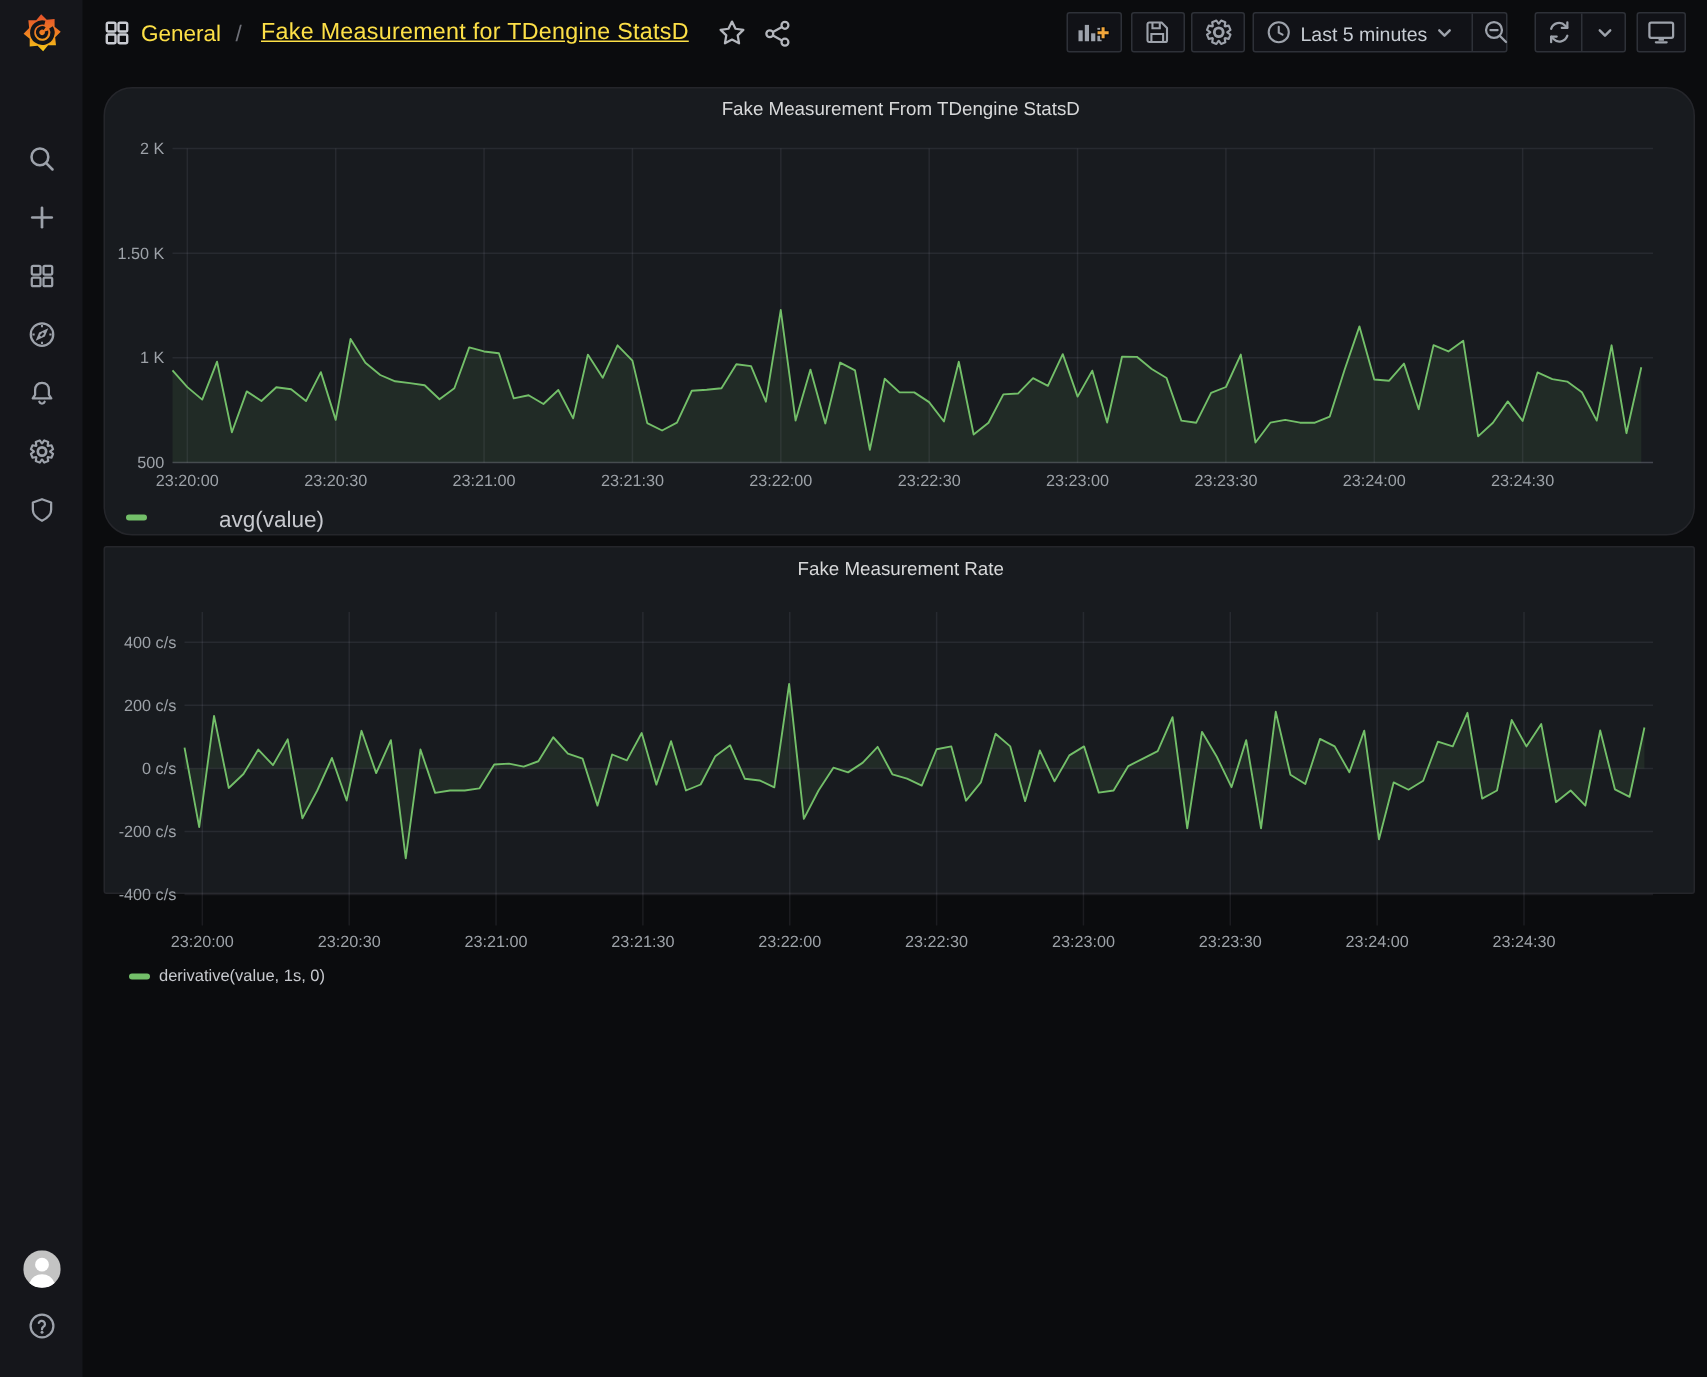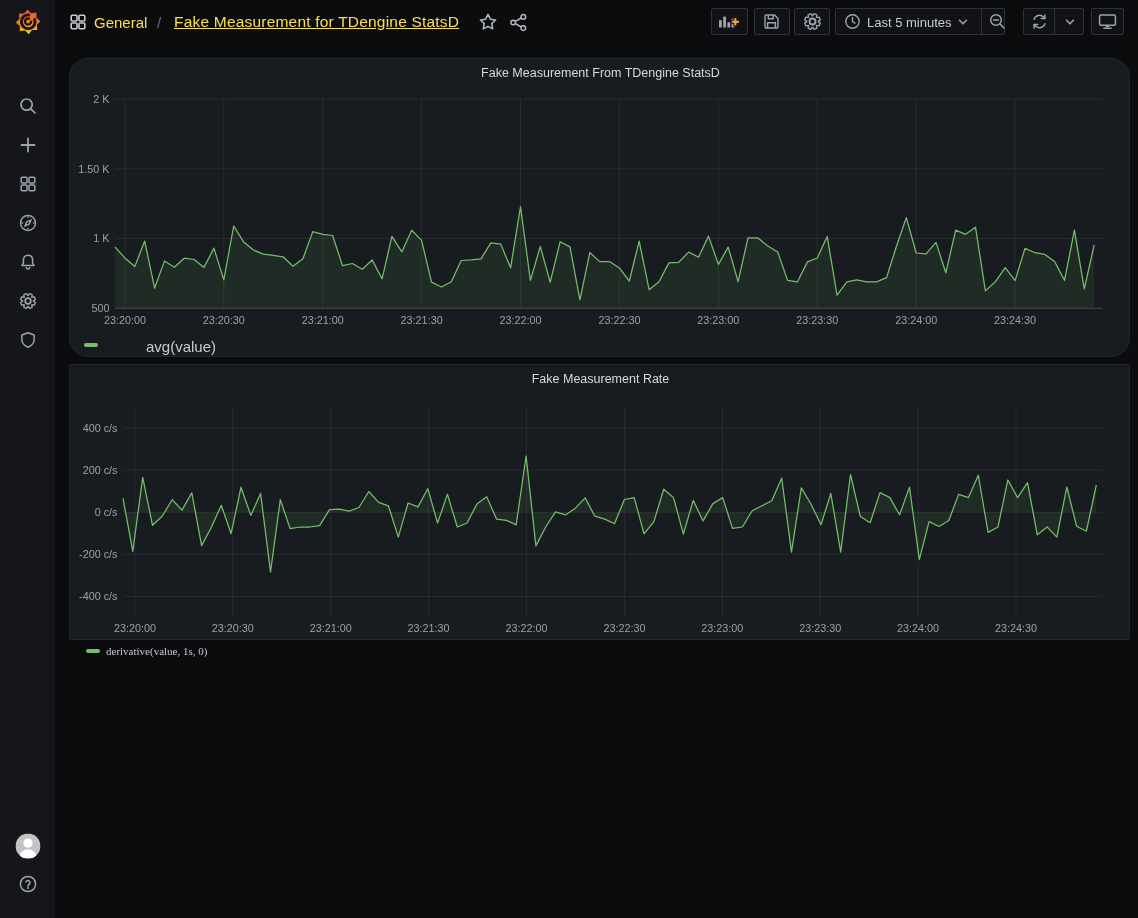--- a/index.html
+++ b/index.html
@@ -222,21 +222,21 @@
 <text x="846.18" y="265.3" text-anchor="middle" font-size="10.8" fill="#9da2a8">23:24:00</text>
 <line x1="945.09" y1="40.0" x2="945.09" y2="249.3" stroke="rgba(204,204,220,0.09)" stroke-width="1"></line>
 <text x="945.09" y="265.3" text-anchor="middle" font-size="10.8" fill="#9da2a8">23:24:30</text>
 <line x1="45.0" y1="249.3" x2="1032.0" y2="249.3" stroke="rgba(204,204,220,0.18)" stroke-width="1"></line>
 <polygon points="45.0,187.9 54.9,199.1 64.8,207.4 74.7,182.1 84.6,229.2 94.5,201.9 104.3,208.3 114.2,199.2 124.1,200.5 134.0,208.4 143.9,189.1 153.8,220.9 163.7,167.0 173.6,182.9 183.5,191.0 193.4,195.2 203.3,196.4 213.1,197.8 223.0,207.2 232.9,199.8 242.8,172.6 252.7,175.3 262.6,176.5 272.5,206.6 282.4,204.5 292.3,210.3 302.2,201.0 312.1,219.9 321.9,177.4 331.8,192.9 341.7,171.2 351.6,181.4 361.5,223.1 371.4,228.0 381.3,222.8 391.2,201.5 401.1,200.8 411.0,199.8 420.9,183.8 430.7,185.1 440.6,208.8 450.5,147.7 460.4,221.4 470.3,187.4 480.2,223.3 490.1,182.7 500.0,187.9 509.9,240.9 519.8,193.5 529.7,202.6 539.5,202.6 549.4,209.1 559.3,222.0 569.2,182.2 579.1,230.7 589.0,222.8 598.9,203.9 608.8,203.3 618.7,193.1 628.6,198.2 638.5,177.1 648.4,205.4 658.2,188.1 668.1,222.7 678.0,178.8 687.9,178.9 697.8,187.0 707.7,193.0 717.6,221.4 727.5,222.8 737.4,202.9 747.3,199.0 757.2,177.4 767.0,236.0 776.9,222.8 786.8,220.9 796.7,222.8 806.6,222.8 816.5,218.7 826.4,187.5 836.3,158.6 846.2,194.0 856.1,194.8 866.0,183.4 875.8,213.8 885.7,171.1 895.6,175.3 905.5,168.2 915.4,231.9 925.3,222.8 935.2,208.6 945.1,221.6 955.0,189.3 964.9,193.7 974.8,195.4 984.6,202.5 994.5,221.4 1004.4,171.2 1014.3,229.8 1024.2,185.8 1024.2,249.3 45.0,249.3" fill="rgba(115,191,105,0.10)"></polygon>
 <polyline points="45.0,187.9 54.9,199.1 64.8,207.4 74.7,182.1 84.6,229.2 94.5,201.9 104.3,208.3 114.2,199.2 124.1,200.5 134.0,208.4 143.9,189.1 153.8,220.9 163.7,167.0 173.6,182.9 183.5,191.0 193.4,195.2 203.3,196.4 213.1,197.8 223.0,207.2 232.9,199.8 242.8,172.6 252.7,175.3 262.6,176.5 272.5,206.6 282.4,204.5 292.3,210.3 302.2,201.0 312.1,219.9 321.9,177.4 331.8,192.9 341.7,171.2 351.6,181.4 361.5,223.1 371.4,228.0 381.3,222.8 391.2,201.5 401.1,200.8 411.0,199.8 420.9,183.8 430.7,185.1 440.6,208.8 450.5,147.7 460.4,221.4 470.3,187.4 480.2,223.3 490.1,182.7 500.0,187.9 509.9,240.9 519.8,193.5 529.7,202.6 539.5,202.6 549.4,209.1 559.3,222.0 569.2,182.2 579.1,230.7 589.0,222.8 598.9,203.9 608.8,203.3 618.7,193.1 628.6,198.2 638.5,177.1 648.4,205.4 658.2,188.1 668.1,222.7 678.0,178.8 687.9,178.9 697.8,187.0 707.7,193.0 717.6,221.4 727.5,222.8 737.4,202.9 747.3,199.0 757.2,177.4 767.0,236.0 776.9,222.8 786.8,220.9 796.7,222.8 806.6,222.8 816.5,218.7 826.4,187.5 836.3,158.6 846.2,194.0 856.1,194.8 866.0,183.4 875.8,213.8 885.7,171.1 895.6,175.3 905.5,168.2 915.4,231.9 925.3,222.8 935.2,208.6 945.1,221.6 955.0,189.3 964.9,193.7 974.8,195.4 984.6,202.5 994.5,221.4 1004.4,171.2 1014.3,229.8 1024.2,185.8" fill="none" stroke="#73bf69" stroke-width="1.25" stroke-linejoin="round"></polyline>
 </svg>
   <div class="abs" style="left:14px; top:283.5px; width:14px; height:4px; border-radius:2px; background:#73bf69;"></div>
   <div class="abs" style="left:36px; top:279px; color:#c7c9ce; font-size:15px;margin-left:40px;">avg(value)</div>
 </div>
-<div class="panel" style="top:364px; height:276px;text-align:right;">
+<div class="panel" style="top:364px; height:232px;text-align:right;">
     <svg width="1061" height="300" viewBox="0 0 1061 300" font-family="Liberation Sans, sans-serif">
 <text x="530.5" y="18" text-anchor="middle" font-size="12.5" font-weight="500" fill="#d8d9da">Fake Measurement Rate</text>
 <line x1="53.0" y1="63.10" x2="1032.0" y2="63.10" stroke="rgba(204,204,220,0.09)" stroke-width="1"></line>
 <text x="47.5" y="66.90" text-anchor="end" font-size="10.8" fill="#9da2a8">400 c/s</text>
 <line x1="53.0" y1="105.20" x2="1032.0" y2="105.20" stroke="rgba(204,204,220,0.09)" stroke-width="1"></line>
 <text x="47.5" y="109.00" text-anchor="end" font-size="10.8" fill="#9da2a8">200 c/s</text>
 <line x1="53.0" y1="147.30" x2="1032.0" y2="147.30" stroke="rgba(204,204,220,0.09)" stroke-width="1"></line>
 <text x="47.5" y="151.10" text-anchor="end" font-size="10.8" fill="#9da2a8">0 c/s</text>
 <line x1="53.0" y1="189.30" x2="1032.0" y2="189.30" stroke="rgba(204,204,220,0.09)" stroke-width="1"></line>
 <text x="47.5" y="193.10" text-anchor="end" font-size="10.8" fill="#9da2a8">-200 c/s</text>
@@ -259,13 +259,13 @@
 <line x1="750.20" y1="43.0" x2="750.20" y2="252.0" stroke="rgba(204,204,220,0.09)" stroke-width="1"></line>
 <text x="750.20" y="266.5" text-anchor="middle" font-size="10.8" fill="#9da2a8">23:23:30</text>
 <line x1="848.10" y1="43.0" x2="848.10" y2="252.0" stroke="rgba(204,204,220,0.09)" stroke-width="1"></line>
 <text x="848.10" y="266.5" text-anchor="middle" font-size="10.8" fill="#9da2a8">23:24:00</text>
 <line x1="946.00" y1="43.0" x2="946.00" y2="252.0" stroke="rgba(204,204,220,0.09)" stroke-width="1"></line>
 <text x="946.00" y="266.5" text-anchor="middle" font-size="10.8" fill="#9da2a8">23:24:30</text>
 <polygon points="53.0,133.4 62.8,186.4 72.7,112.3 82.5,160.3 92.3,151.0 102.2,134.7 112.0,145.1 121.8,127.9 131.6,180.6 141.5,162.0 151.3,140.3 161.1,168.7 171.0,122.2 180.8,150.4 190.6,128.4 200.5,207.2 210.3,134.7 220.1,163.6 230.0,162.0 239.8,162.0 249.6,160.6 259.5,144.7 269.3,144.1 279.1,146.1 288.9,142.5 298.8,126.5 308.6,137.4 318.4,140.8 328.3,172.1 338.1,138.0 347.9,141.9 357.8,123.7 367.6,158.1 377.4,129.1 387.3,162.0 397.1,158.0 406.9,139.1 416.7,131.8 426.6,154.2 436.4,155.3 446.2,159.9 456.1,91.0 465.9,180.9 475.7,162.0 485.6,146.8 495.4,149.9 505.2,143.4 515.1,132.9 524.9,151.2 534.7,154.1 544.5,158.7 554.4,134.5 564.2,132.6 574.0,168.8 583.9,156.6 593.7,124.2 603.5,132.6 613.4,169.1 623.2,135.3 633.0,155.9 642.9,138.6 652.7,132.6 662.5,163.4 672.4,162.0 682.2,145.7 692.0,140.7 701.8,135.8 711.7,113.1 721.5,187.2 731.3,122.9 741.2,139.5 751.0,159.8 760.8,128.4 770.7,187.2 780.5,109.5 790.3,151.5 800.2,157.7 810.0,127.6 819.8,132.6 829.6,149.8 839.5,122.1 849.3,194.6 859.1,156.6 869.0,161.5 878.8,155.5 888.6,129.4 898.5,132.6 908.3,110.2 918.1,167.4 928.0,162.0 937.8,115.0 947.6,132.6 957.5,117.7 967.3,169.8 977.1,162.0 986.9,172.1 996.8,122.0 1006.6,161.2 1016.4,166.2 1026.3,120.0 1026.3,147.3 53.0,147.3" fill="rgba(115,191,105,0.10)"></polygon>
 <polyline points="53.0,133.4 62.8,186.4 72.7,112.3 82.5,160.3 92.3,151.0 102.2,134.7 112.0,145.1 121.8,127.9 131.6,180.6 141.5,162.0 151.3,140.3 161.1,168.7 171.0,122.2 180.8,150.4 190.6,128.4 200.5,207.2 210.3,134.7 220.1,163.6 230.0,162.0 239.8,162.0 249.6,160.6 259.5,144.7 269.3,144.1 279.1,146.1 288.9,142.5 298.8,126.5 308.6,137.4 318.4,140.8 328.3,172.1 338.1,138.0 347.9,141.9 357.8,123.7 367.6,158.1 377.4,129.1 387.3,162.0 397.1,158.0 406.9,139.1 416.7,131.8 426.6,154.2 436.4,155.3 446.2,159.9 456.1,91.0 465.9,180.9 475.7,162.0 485.6,146.8 495.4,149.9 505.2,143.4 515.1,132.9 524.9,151.2 534.7,154.1 544.5,158.7 554.4,134.5 564.2,132.6 574.0,168.8 583.9,156.6 593.7,124.2 603.5,132.6 613.4,169.1 623.2,135.3 633.0,155.9 642.9,138.6 652.7,132.6 662.5,163.4 672.4,162.0 682.2,145.7 692.0,140.7 701.8,135.8 711.7,113.1 721.5,187.2 731.3,122.9 741.2,139.5 751.0,159.8 760.8,128.4 770.7,187.2 780.5,109.5 790.3,151.5 800.2,157.7 810.0,127.6 819.8,132.6 829.6,149.8 839.5,122.1 849.3,194.6 859.1,156.6 869.0,161.5 878.8,155.5 888.6,129.4 898.5,132.6 908.3,110.2 918.1,167.4 928.0,162.0 937.8,115.0 947.6,132.6 957.5,117.7 967.3,169.8 977.1,162.0 986.9,172.1 996.8,122.0 1006.6,161.2 1016.4,166.2 1026.3,120.0" fill="none" stroke="#73bf69" stroke-width="1.25" stroke-linejoin="round"></polyline>
 </svg>
   <div class="abs" style="left:16px; top:284px; width:14px; height:4px; border-radius:2px; background:#73bf69;"></div>
-  <div class="abs" style="left:36px; top:279.5px; color:#c7c9ce; font-size:11px;font-family:Liberation Serif, serif;">derivative(value, 1s, 0)</div>
+  <div class="abs" style="left:36px; top:279.5px; color:#c7c9ce; font-size:11px;">derivative(value, 1s, 0)</div>
 </div>
 </body></html>

